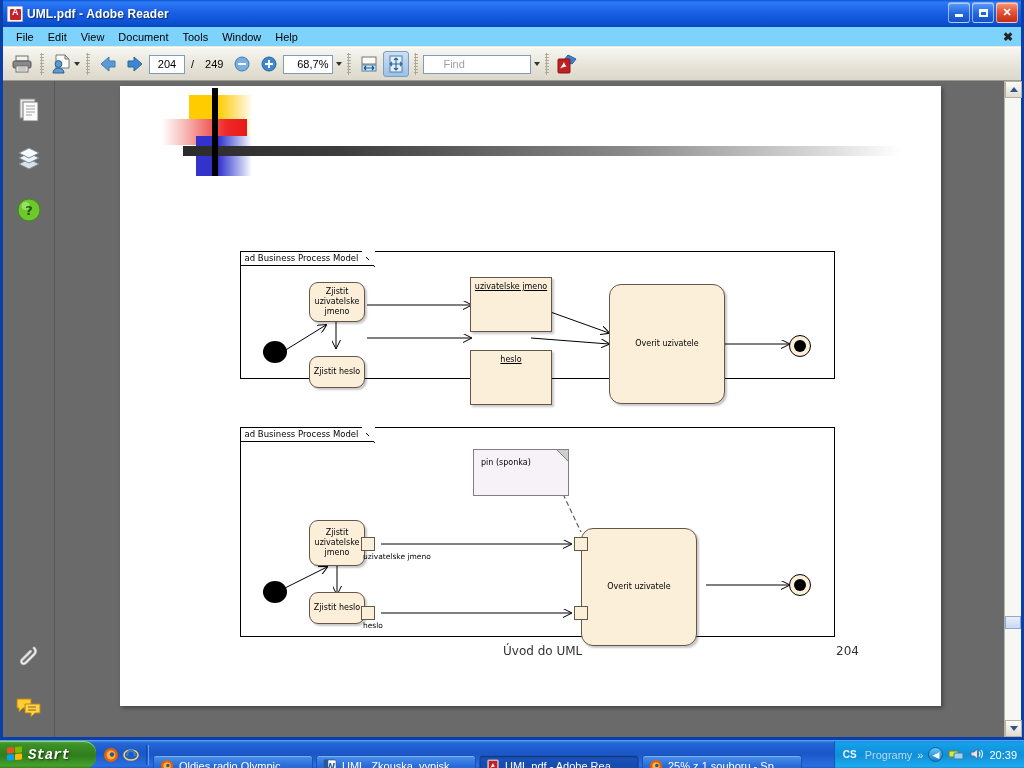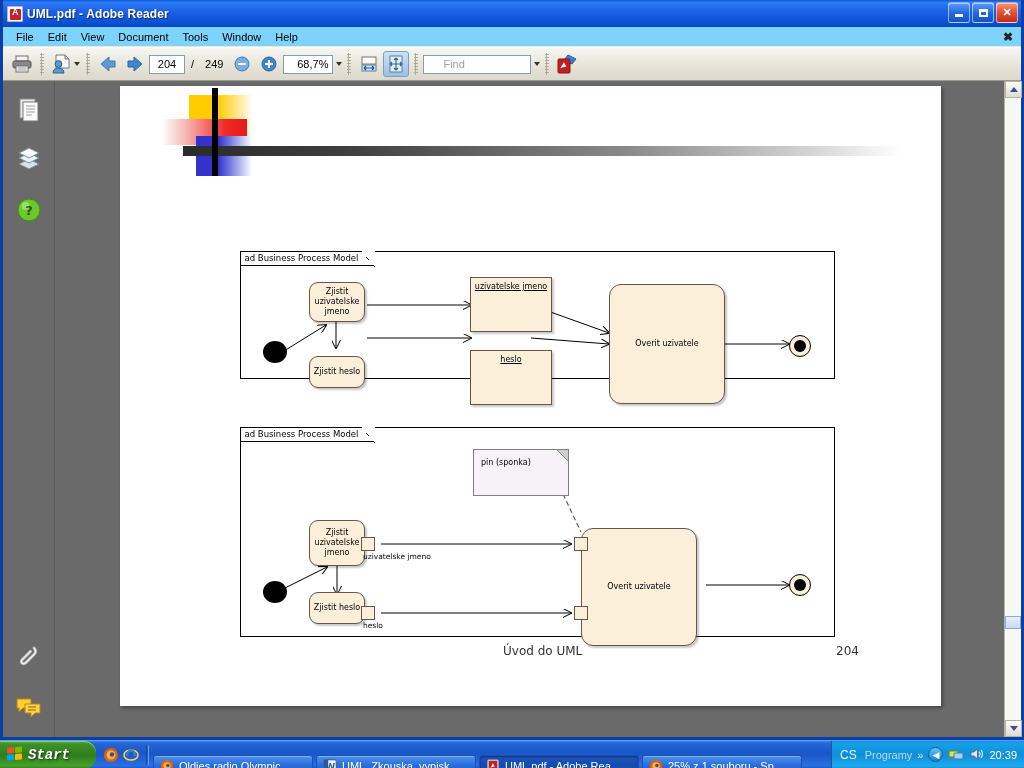--- a/index.html
+++ b/index.html
@@ -335,21 +335,21 @@
     box-shadow: inset 0 1px 2px rgba(0,0,0,.45);
   }
   .task-ico { width: 14px; height: 14px; flex: 0 0 14px; }
   #tray {
     display: flex; align-items: center; gap: 5px;
     height: 28px; padding: 0 7px 0 5px;
     background: linear-gradient(to bottom,#1993e8 0%,#14a0e8 10%,#0f8fd8 50%,#1faaf0 90%,#0d84cc 100%);
     border-left: 1px solid #0b5bb0;
     color: #fff; font-size: 11px;
   }
-  #lang-box { font-size: 12px; color: #e8f2ff; padding: 0 3px; }
+  #lang-box { font-size: 10px; color: #e8f2ff; padding: 0 3px; font-weight: bold; }
   #programy-lbl { font-size: 11px; color: #bcd8f5; }
   #tray-chev {
     width: 15px; height: 15px; border-radius: 50%;
     background: linear-gradient(to bottom,#5ec8f5,#1a7fc4);
     border: 1px solid #0d5f9c;
     display: flex; align-items: center; justify-content: center;
     color: #fff; font-size: 9px;
   }
   #clock { font-size: 11px; color: #fff; }
 </style>

